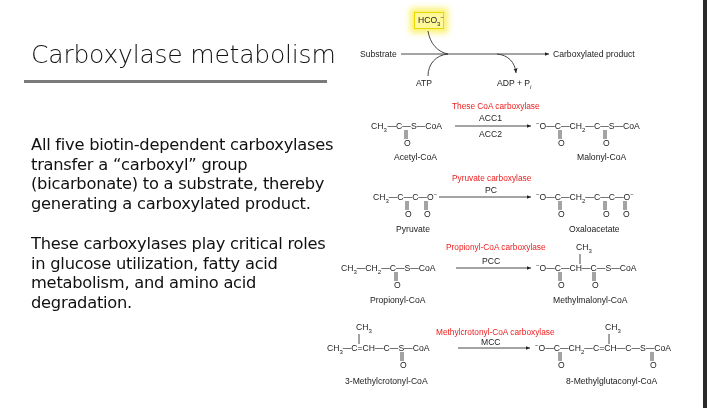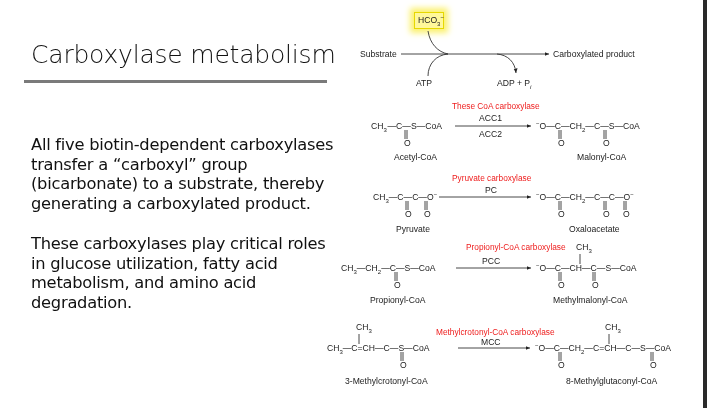--- a/index.html
+++ b/index.html
@@ -86,21 +86,21 @@
 <div class="chem" style="left:405px; top:210px;">O</div>
 <div class="chem" style="left:424px; top:210px;">O</div>
 <div class="chem" style="left:396px; top:225px;">Pyruvate</div>
 
 <div class="chem" style="left:536px; top:193px;"><sup>−</sup>O—C—CH<sub>2</sub>—C—C—O<sup>−</sup></div>
 <div class="chem" style="left:558px; top:210px;">O</div>
 <div class="chem" style="left:603px; top:210px;">O</div>
 <div class="chem" style="left:623px; top:210px;">O</div>
 <div class="chem" style="left:569px; top:225px;">Oxaloacetate</div>
 
-<div class="enzyme" style="left:446px; top:243px;margin-left:20px;">Propionyl-CoA carboxylase</div>
+<div class="enzyme" style="left:446px; top:243px;">Propionyl-CoA carboxylase</div>
 <div class="chem" style="left:482px; top:257px;">PCC</div>
 
 <div class="chem" style="left:341px; top:264px;">CH<sub>3</sub>—CH<sub>2</sub>—C—S—CoA</div>
 <div class="chem" style="left:394px; top:281px;">O</div>
 <div class="chem" style="left:370px; top:296px;">Propionyl-CoA</div>
 
 <div class="chem" style="left:576px; top:243px;">CH<sub>3</sub></div>
 <div class="chem" style="left:536px; top:264px;"><sup>−</sup>O—C—CH—C—S—CoA</div>
 <div class="chem" style="left:558px; top:281px;">O</div>
 <div class="chem" style="left:592px; top:281px;">O</div>

